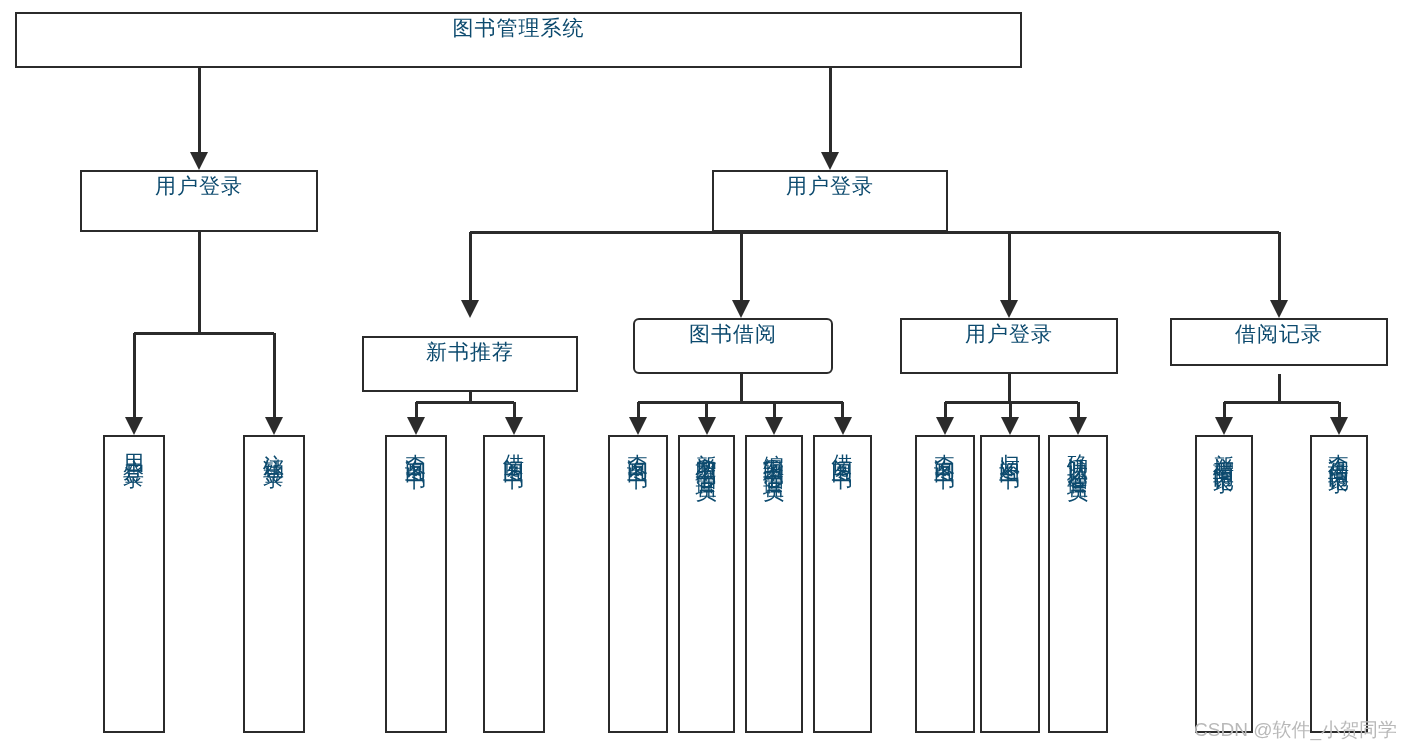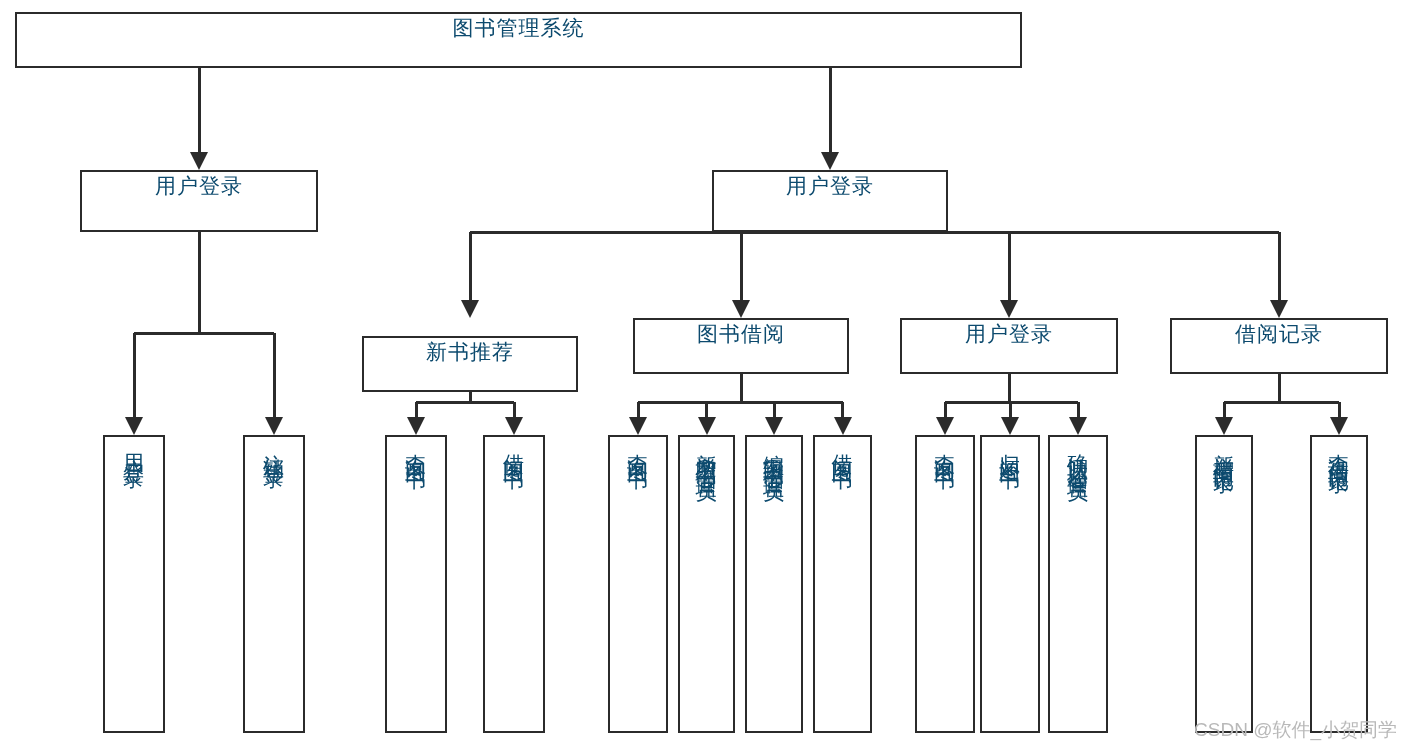--- a/index.html
+++ b/index.html
@@ -135,27 +135,27 @@
       </div>
       <div class="node h" style="left: 80px; top: 170px; width: 238px; height: 62px;">
         <span>用户登录</span>
       </div>
       <div class="node h" style="left: 712px; top: 170px; width: 236px; height: 62px;">
         <span>用户登录</span>
       </div>
       <div class="node h" style="left: 362px; top: 336px; width: 216px; height: 56px;">
         <span>新书推荐</span>
       </div>
-      <div class="node h" style="left: 633px; top: 318px; width: 216px; height: 56px;">
+      <div class="node h" style="left: 633px; top: 318px; width: 200px; height: 56px; border-radius: 6px;">
         <span>图书借阅</span>
       </div>
       <div class="node h" style="left: 900px; top: 318px; width: 218px; height: 56px;">
         <span>用户登录</span>
       </div>
-      <div class="node h" style="left: 1170px; top: 318px; width: 218px; height: 56px;">
+      <div class="node h" style="left: 1170px; top: 318px; width: 218px; height: 48px;">
         <span>借阅记录</span>
       </div>
       <div class="node v" style="left: 103px; top: 435px; width: 62px; height: 298px;">
         <span class="vtext">用户登录</span>
       </div>
       <div class="node v" style="left: 243px; top: 435px; width: 62px; height: 298px;">
         <span class="vtext">注销登录</span>
       </div>
       <div class="node v" style="left: 385px; top: 435px; width: 62px; height: 298px;">
         <span class="vtext">查询图书</span>

